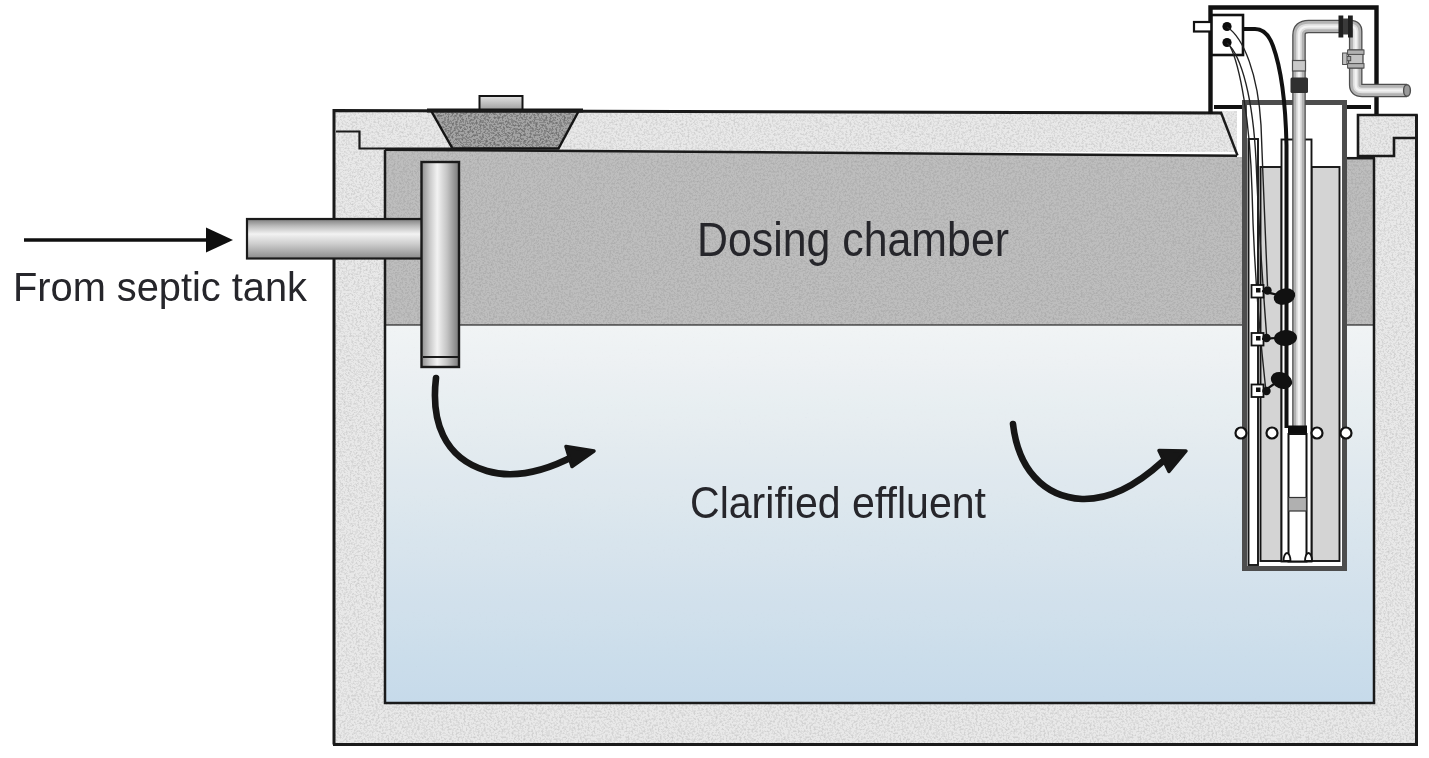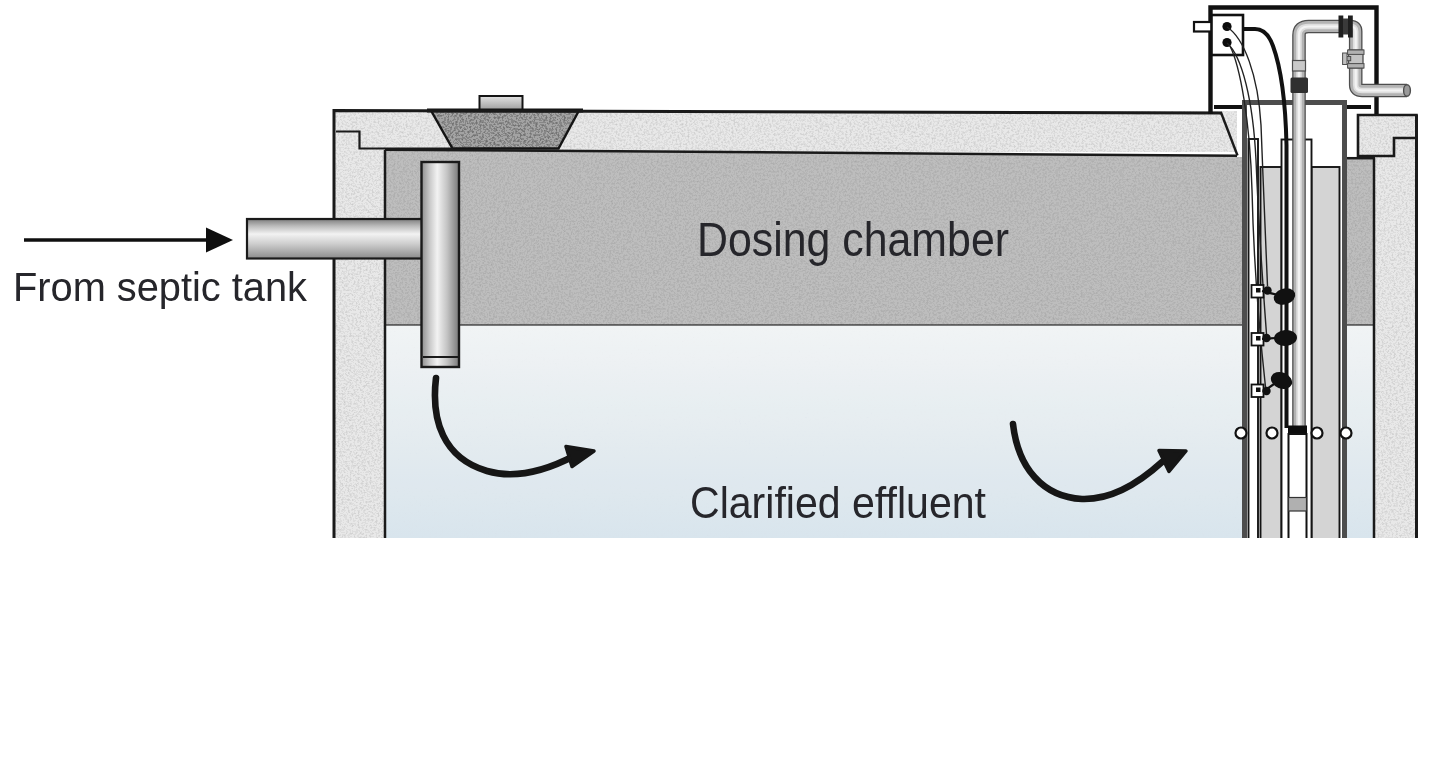--- a/index.html
+++ b/index.html
@@ -1,16 +1,16 @@
 <!DOCTYPE html>
 <html><head>
 <meta charset="utf-8">
 <style>
   html,body{margin:0;padding:0;background:#ffffff;}
-  #stage{position:relative;width:1429px;height:538px;background:#7dd3fc;overflow:hidden;
+  #stage{position:relative;width:1429px;height:757px;background:#7dd3fc;overflow:hidden;
          font-family:"Liberation Sans", sans-serif;}
   svg{position:absolute;left:0;top:0;}
 </style>
 </head>
 <body>
 
 <div id="stage">
 <svg width="1429" height="758" viewBox="0 0 1429 758" xmlns="http://www.w3.org/2000/svg">
   <defs>
     <filter id="speckLight" x="-5%" y="-5%" width="110%" height="110%" color-interpolation-filters="sRGB">

